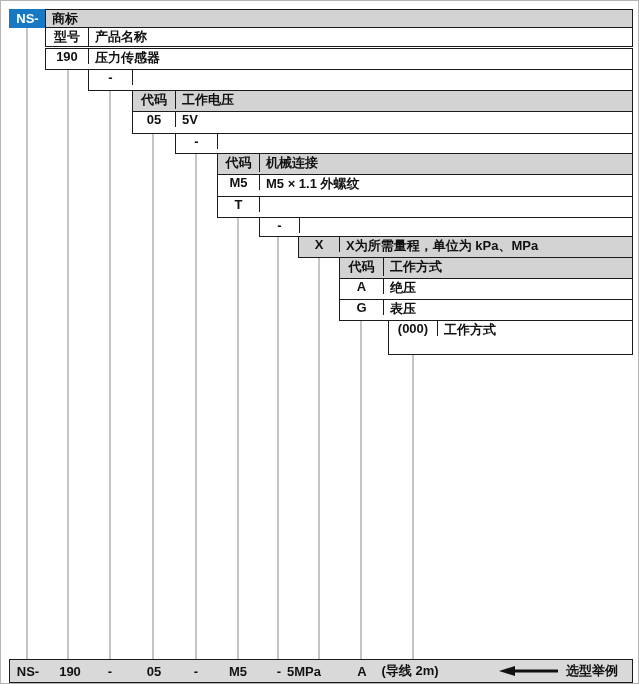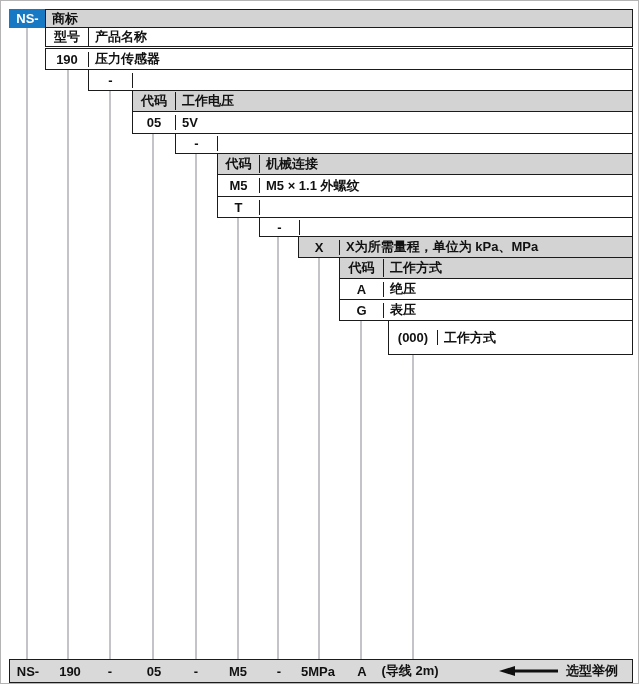--- a/index.html
+++ b/index.html
@@ -21,21 +21,21 @@
     font-size:13px;
     color:#111;
     overflow:hidden;
   }
   .row{
     position:absolute;
     display:flex;
     border:1px solid var(--line);
     background:#fff;
     box-sizing:border-box;
-    align-items:center;
+    align-items:flex-start;
   }
   .row.hdr{ background:var(--hdr); }
   .code{
     flex:0 0 auto;
     border-right:1px solid var(--line);
     display:flex;align-items:center;justify-content:center;
     box-sizing:border-box;
   }
   .label{
     flex:1 1 auto;
@@ -182,21 +182,21 @@
   </div>
 
   <div id="example-bar">
     <span class="part" style="left:18px">NS-</span>
     <span class="part" style="left:60px">190</span>
     <span class="part" style="left:100px">-</span>
     <span class="part" style="left:144px">05</span>
     <span class="part" style="left:186px">-</span>
     <span class="part" style="left:228px">M5</span>
     <span class="part" style="left:269px">-</span>
-    <span class="part" style="left:308px">5MPa</span>
+    <span class="part" style="left:294px">5MPa</span>
     <span class="part" style="left:352px">A</span>
     <span class="part" style="left:400px">(导线 2m)</span>
     <span class="arrow-head"></span>
     <span class="arrow-shaft"></span>
     <span class="caption">选型举例</span>
   </div>
 
 </div>
 
 </body></html>

